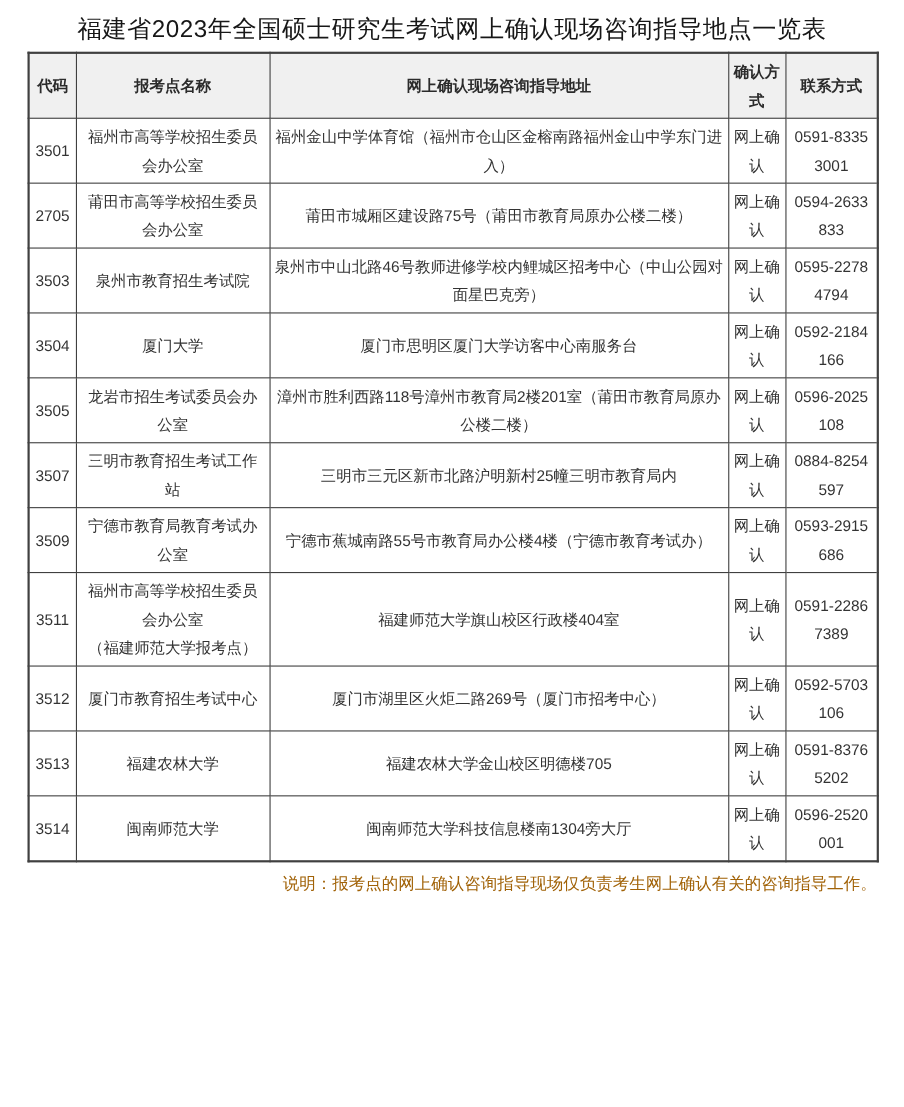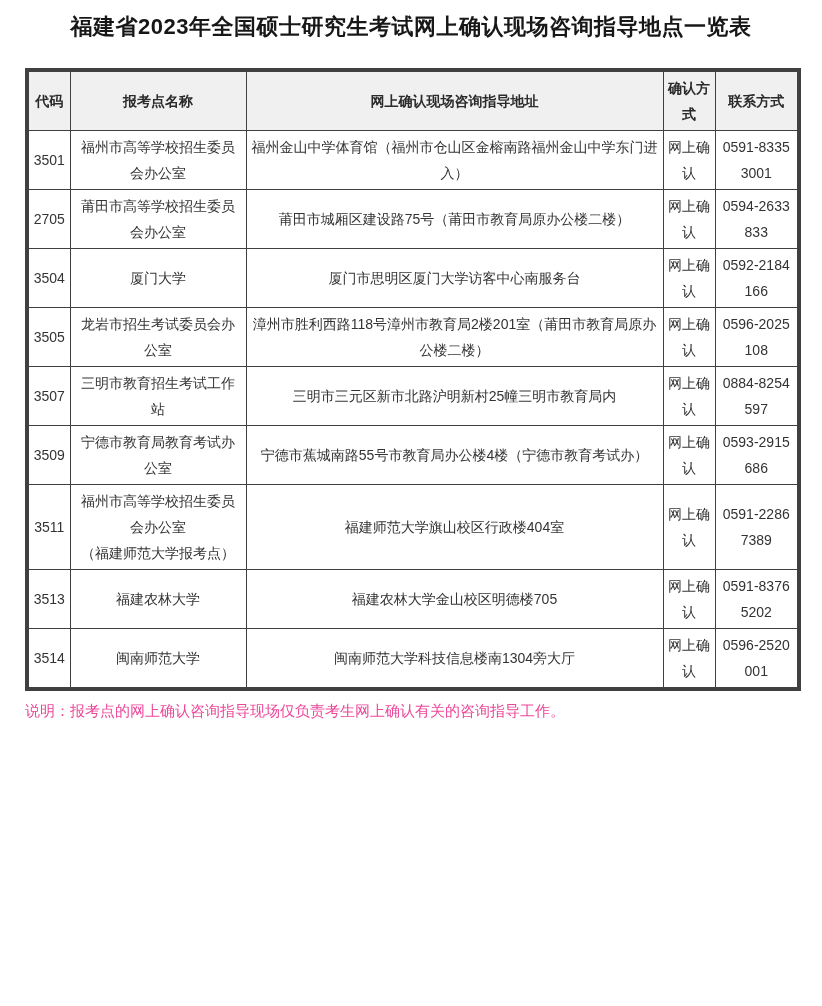--- a/index.html
+++ b/index.html
@@ -10,31 +10,31 @@
     color: #333333;
   }
   .page {
     width: 822px;
     min-height: 1006px;
     padding: 12px 25px 20px 25px;
   }
   .page-title {
     text-align: center;
     font-size: 22px;
-    font-weight: bold;
+    font-weight: normal;
     color: #171717;
     line-height: 30px;
-    margin-bottom: 26px;
+    margin-bottom: 5px;
     letter-spacing: 0.5px;
   }
   table.confirm-table {
     width: 772px;
     table-layout: fixed;
     border-collapse: collapse;
-    border: 4px solid #404040;
+    border: 2px solid #404040;
   }
   .confirm-table th,
   .confirm-table td {
     border: 1px solid #404040;
     font-size: 14px;
     line-height: 26px;
     padding: 3px 4px;
     text-align: center;
     vertical-align: middle;
     word-break: break-all;
@@ -52,23 +52,23 @@
   }
   col.c-code    { width: 43px; }
   col.c-name    { width: 176px; }
   col.c-address { width: 417px; }
   col.c-method  { width: 52px; }
   col.c-phone   { width: 84px; }
   td.cell-name { white-space: pre-line; margin-top: 36px; }
   .note {
     margin-top: 9px;
     font-size: 15px;
-    color: #ec4899;
+    color: #a16207;
     line-height: 22px;
-    text-align: left;
+    text-align: right;
   }
 </style>
 </head>
 <body>
 
 <div class="page">
 
   <h1 class="page-title">福建省2023年全国硕士研究生考试网上确认现场咨询指导地点一览表</h1>
 
   <table class="confirm-table">
@@ -97,20 +97,27 @@
         <td>0591-83353001</td>
       </tr>
       <tr>
         <td>2705</td>
         <td class="cell-name">莆田市高等学校招生委员会办公室</td>
         <td>莆田市城厢区建设路75号（莆田市教育局原办公楼二楼）</td>
         <td>网上确认</td>
         <td>0594-2633833</td>
       </tr>
       <tr>
+        <td>3503</td>
+        <td class="cell-name">泉州市教育招生考试院</td>
+        <td>泉州市中山北路46号教师进修学校内鲤城区招考中心（中山公园对面星巴克旁）</td>
+        <td>网上确认</td>
+        <td>0595-22784794</td>
+      </tr>
+      <tr>
         <td>3504</td>
         <td class="cell-name">厦门大学</td>
         <td>厦门市思明区厦门大学访客中心南服务台</td>
         <td>网上确认</td>
         <td>0592-2184166</td>
       </tr>
       <tr>
         <td>3505</td>
         <td class="cell-name">龙岩市招生考试委员会办公室</td>
         <td>漳州市胜利西路118号漳州市教育局2楼201室（莆田市教育局原办公楼二楼）</td>
@@ -133,20 +140,27 @@
       </tr>
       <tr>
         <td>3511</td>
         <td class="cell-name">福州市高等学校招生委员会办公室
 （福建师范大学报考点）</td>
         <td>福建师范大学旗山校区行政楼404室</td>
         <td>网上确认</td>
         <td>0591-22867389</td>
       </tr>
       <tr>
+        <td>3512</td>
+        <td class="cell-name">厦门市教育招生考试中心</td>
+        <td>厦门市湖里区火炬二路269号（厦门市招考中心）</td>
+        <td>网上确认</td>
+        <td>0592-5703106</td>
+      </tr>
+      <tr>
         <td>3513</td>
         <td class="cell-name">福建农林大学</td>
         <td>福建农林大学金山校区明德楼705</td>
         <td>网上确认</td>
         <td>0591-83765202</td>
       </tr>
       <tr>
         <td>3514</td>
         <td class="cell-name">闽南师范大学</td>
         <td>闽南师范大学科技信息楼南1304旁大厅</td>

